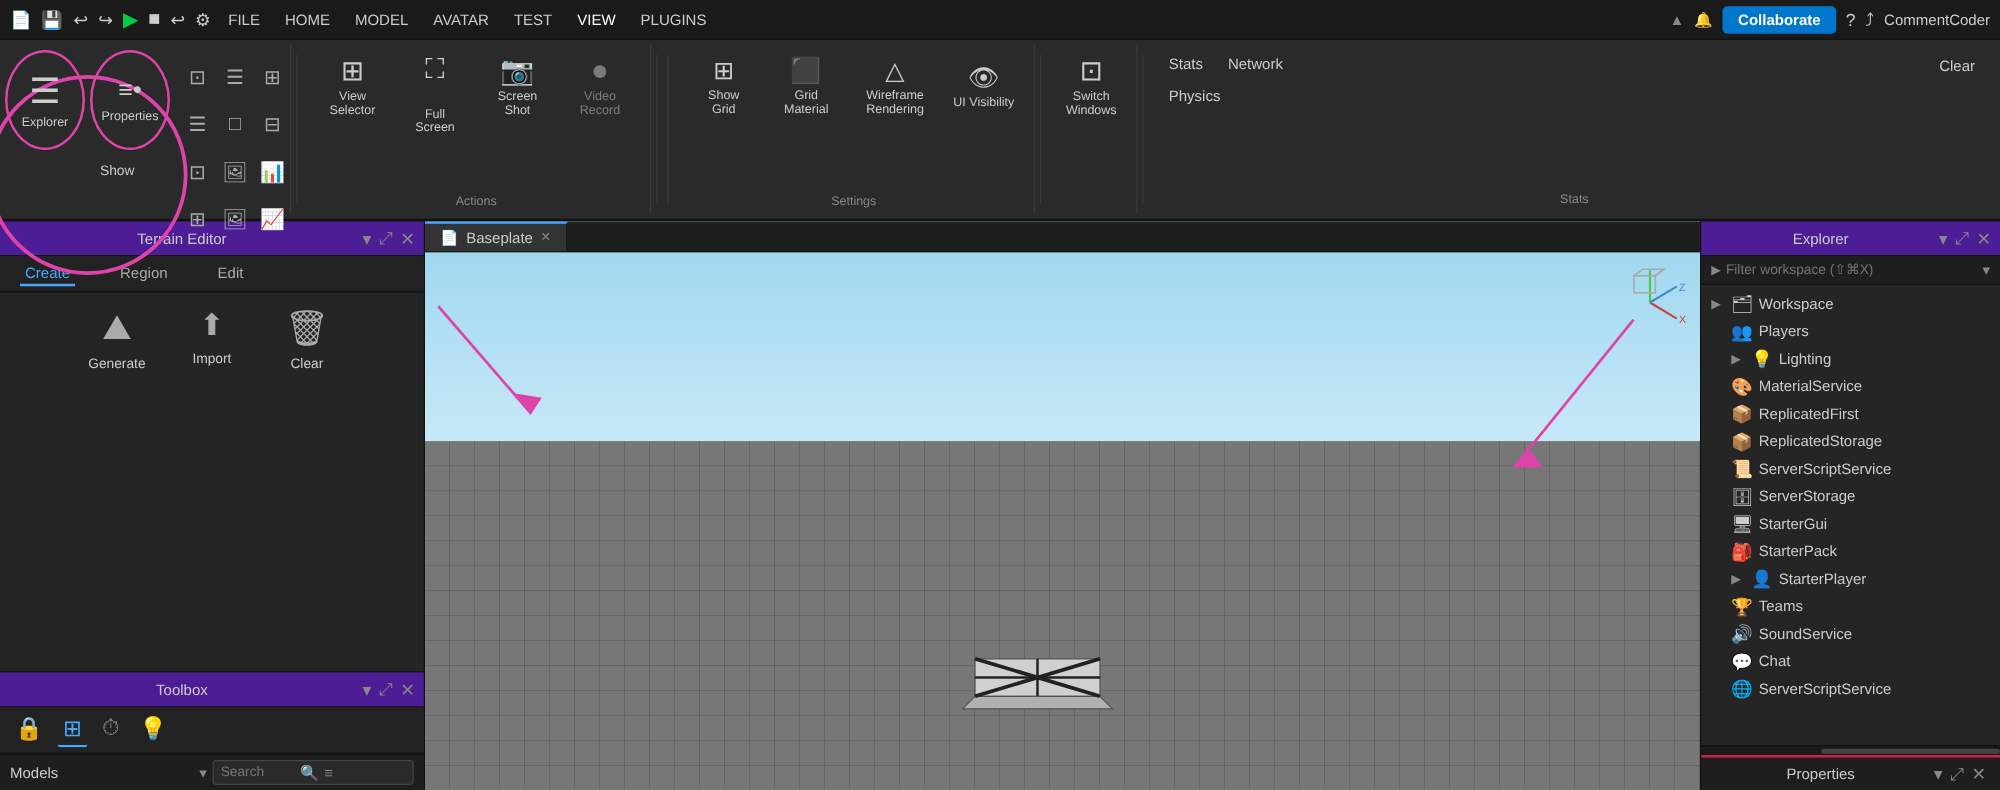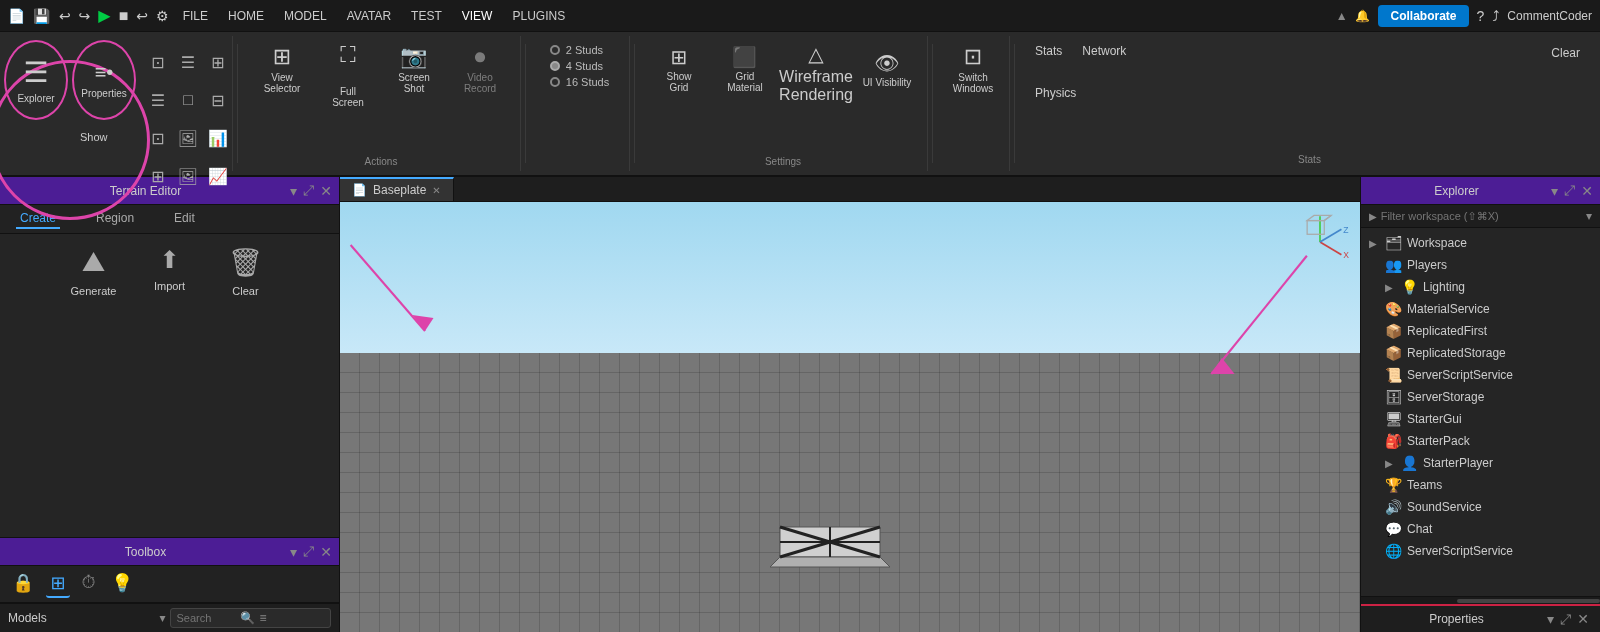--- a/index.html
+++ b/index.html
@@ -295,54 +295,38 @@
         <span class="tb-icon">⏺</span>
         <span style="white-space:pre-line;font-size:10px;">Video
 Record</span>
       </div>
     </div>
     <div class="toolbar-section-label">Actions</div>
   </div>
 
   <div class="tb-section-divider"></div>
 
-  <div class="toolbar-section" style="min-width:100px;">
-    <div class="studs-group">
-      <label class="stud-radio">
-        <div class="stud-dot"></div>
-        <span>2 Studs</span>
-      </label>
-      <label class="stud-radio">
-        <div class="stud-dot active"></div>
-        <span>4 Studs</span>
-      </label>
-      <label class="stud-radio">
-        <div class="stud-dot"></div>
-        <span>16 Studs</span>
-      </label>
-    </div>
-  </div>
 
   <div class="tb-section-divider"></div>
 
   <div class="toolbar-section" style="min-width:280px;">
     <div style="display:flex;gap:2px;flex:1;align-items:flex-start;">
       <div class="tb-btn" style="width:64px;">
         <span class="tb-icon" style="font-size:20px;">⊞</span>
         <span style="white-space:pre-line;font-size:10px;">Show
 Grid</span>
       </div>
       <div class="tb-btn" style="width:64px;">
         <span class="tb-icon" style="font-size:20px;">⬛</span>
         <span style="white-space:pre-line;font-size:10px;">Grid
 Material</span>
       </div>
       <div class="tb-btn" style="width:74px;">
         <span class="tb-icon" style="font-size:20px;">△</span>
-        <span style="white-space:pre-line;font-size:16px;">Wireframe
+        <span style="white-space:pre-line;font-size:10px;">Wireframe
 Rendering</span>
       </div>
       <div class="tb-btn" style="width:64px;">
         <span class="tb-icon" style="font-size:20px;">👁</span>
         <span style="white-space:pre-line;font-size:10px;">UI Visibility</span>
       </div>
     </div>
     <div class="toolbar-section-label">Settings</div>
   </div>
 
@@ -360,21 +344,21 @@
 
   <div class="tb-section-divider"></div>
 
   <div class="stats-section" style="flex:1;">
     <div class="stats-row">
       <span class="stats-link">Stats</span>
       <span class="stats-link">Network</span>
       <span style="flex:1;"></span>
       <span class="stats-clear">Clear</span>
     </div>
-    <div style="margin-top:20px;">
+    <div style="margin-top:4px;">
       <span class="stats-physics">Physics</span>
     </div>
     <div class="toolbar-section-label">Stats</div>
   </div>
 
 </div>
 
 <div id="main">
 
   <div id="left-panels">

